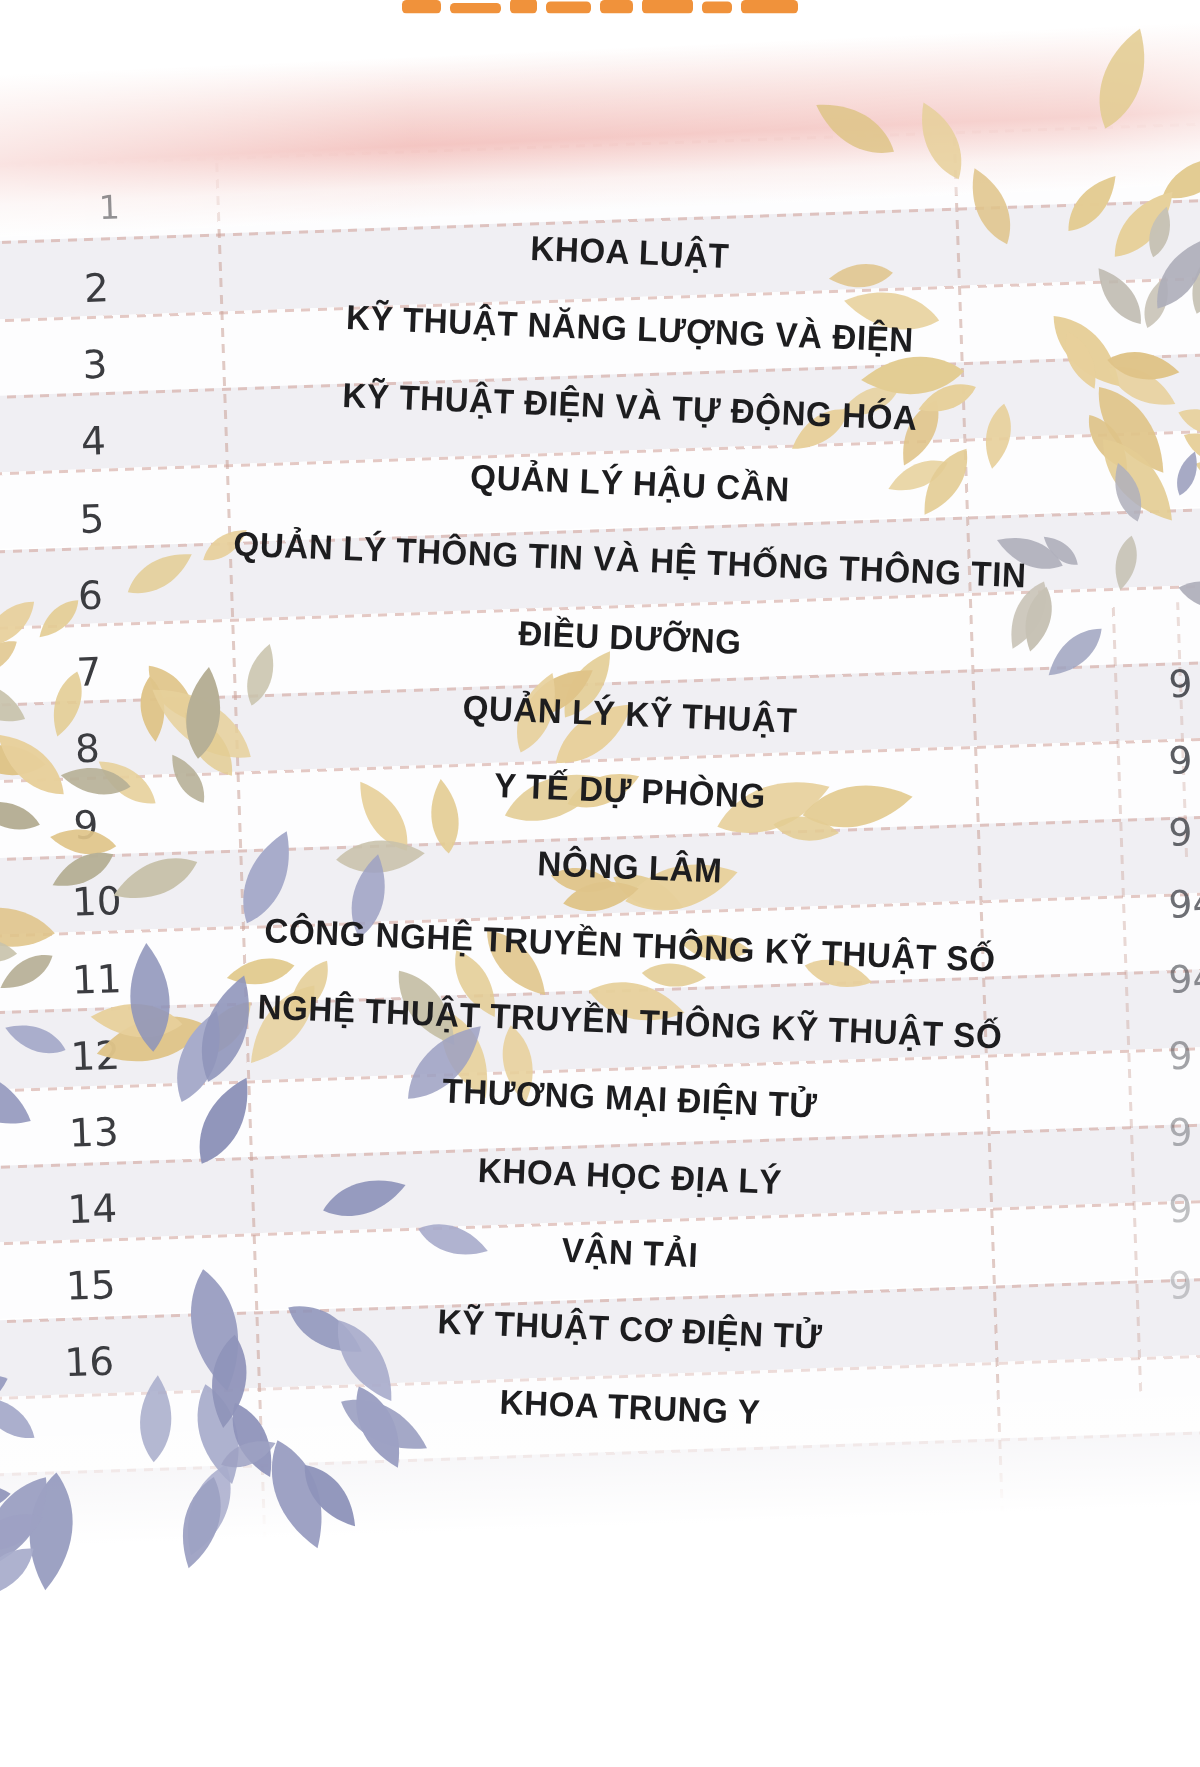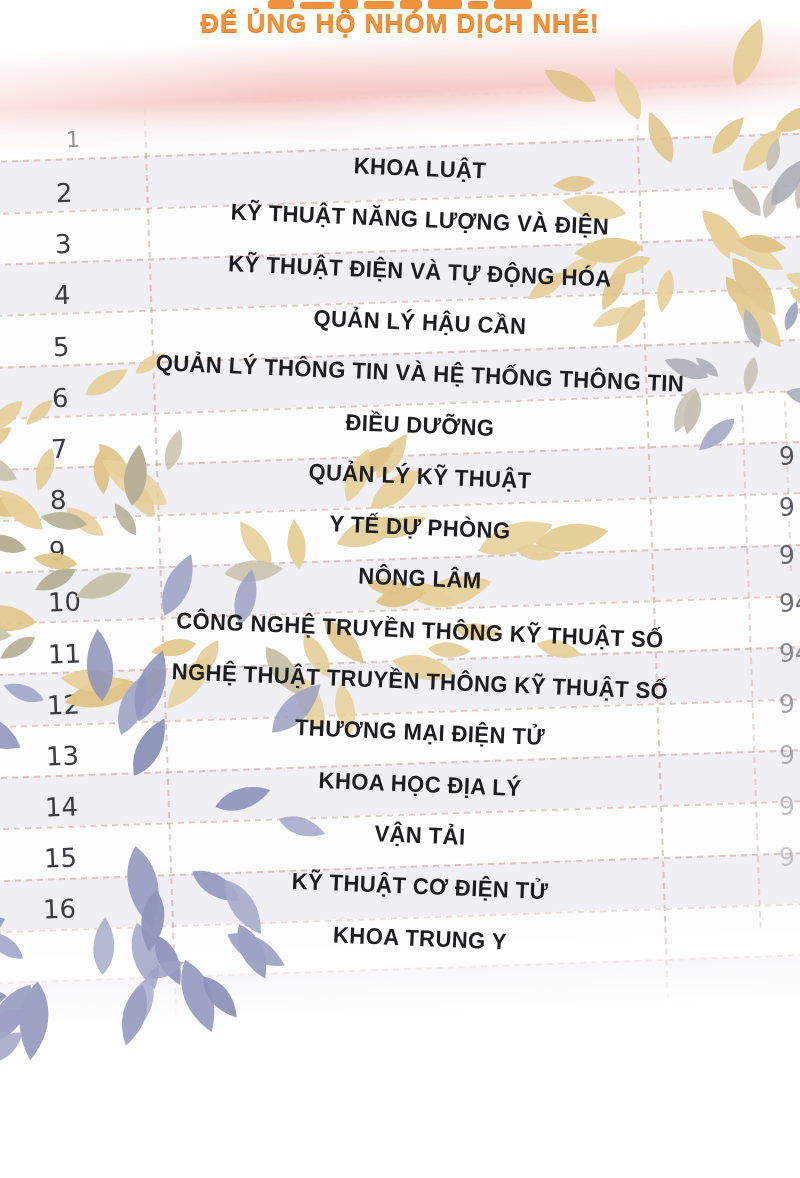--- a/index.html
+++ b/index.html
@@ -307,16 +307,15 @@
       <div class="dept" style="top: 666px;">Nghệ thuật truyền thông kỹ thuật số</div>
       <div class="dept" style="top: 717.3px;">Thương mại điện tử</div>
       <div class="dept" style="top: 768.6px;">Khoa học địa lý</div>
       <div class="dept" style="top: 819.9px;">Vận tải</div>
       <div class="dept" style="top: 871.2px;">Kỹ thuật cơ điện tử</div>
       <div class="dept" style="top: 922.5px;">Khoa Trung Y</div>
     </div>
 
   <div class="banner-area">
     <div class="banner-clip" id="bannerClip"><span style="width: 26px; height: 9px;"></span><span style="width: 34px; height: 7px;"></span><span style="width: 18px; height: 10px;"></span><span style="width: 30px; height: 8px;"></span><span style="width: 22px; height: 9px;"></span><span style="width: 34px; height: 10px;"></span><span style="width: 20px; height: 8px;"></span><span style="width: 38px; height: 9px;"></span></div>
-    <div class="banner">ĐỂ ỦNG HỘ NHÓM DỊCH NHÉ!</div>
   </div>
 
 </div>
 
 </body></html>

